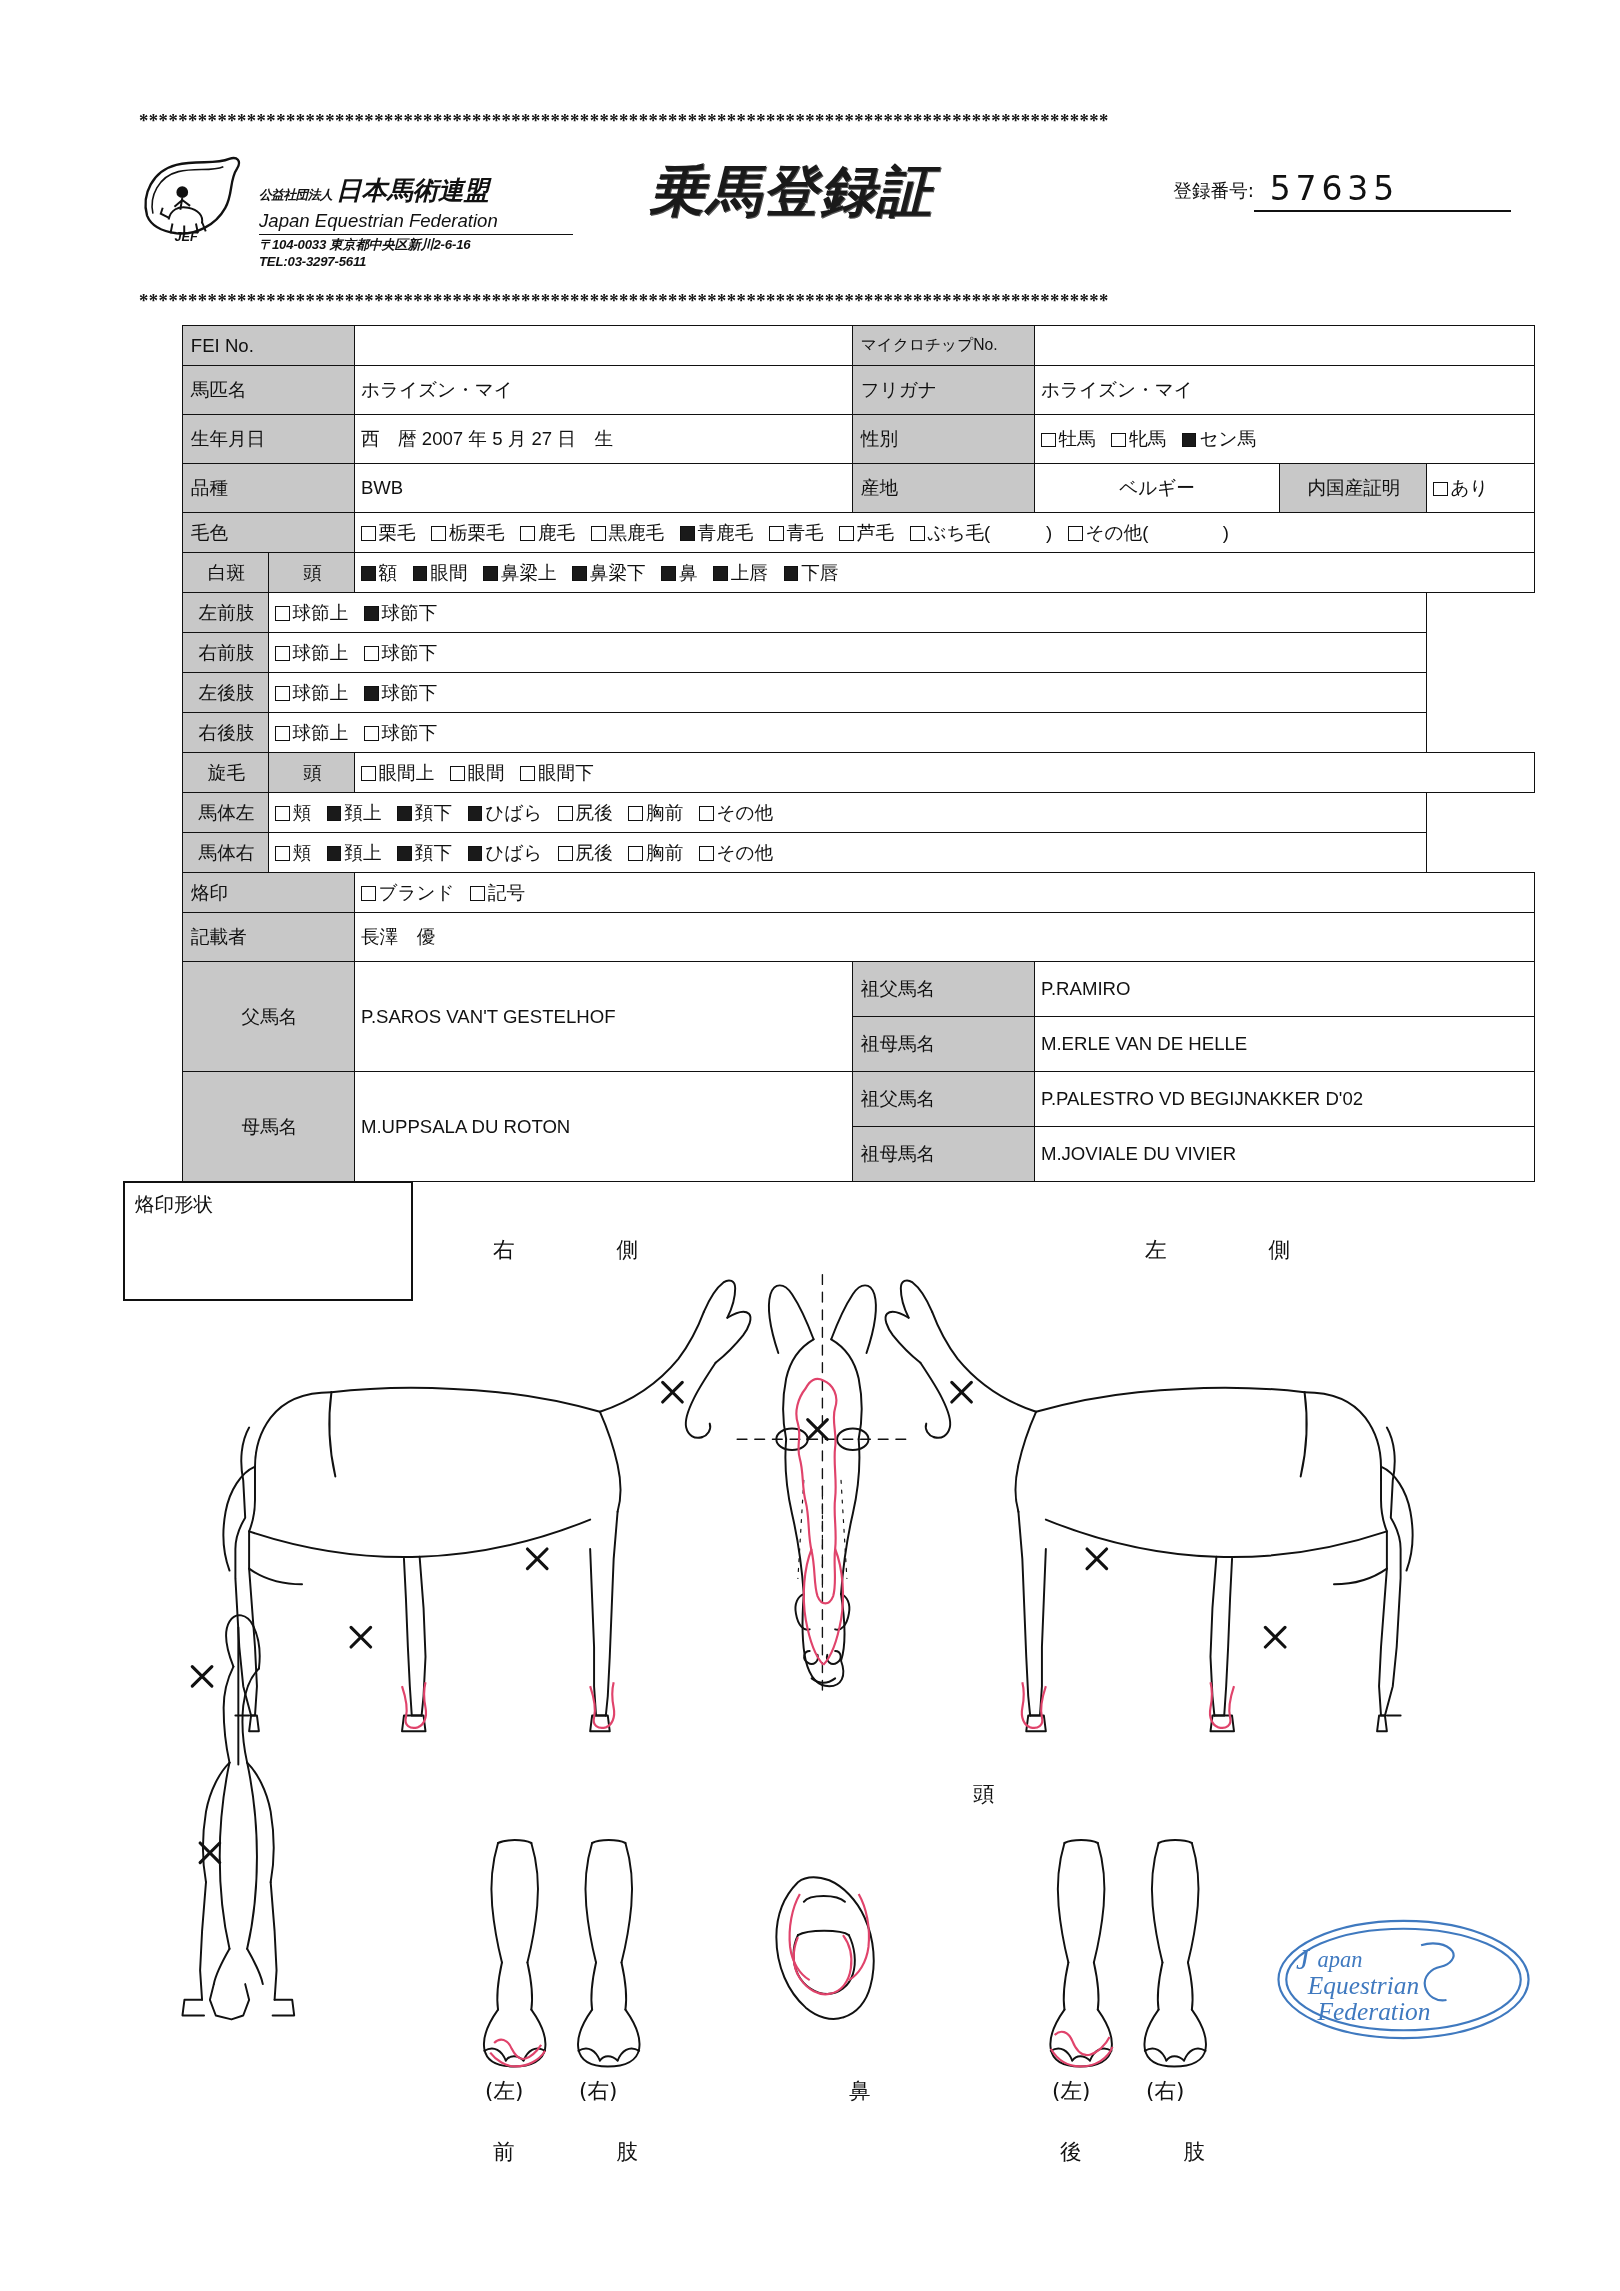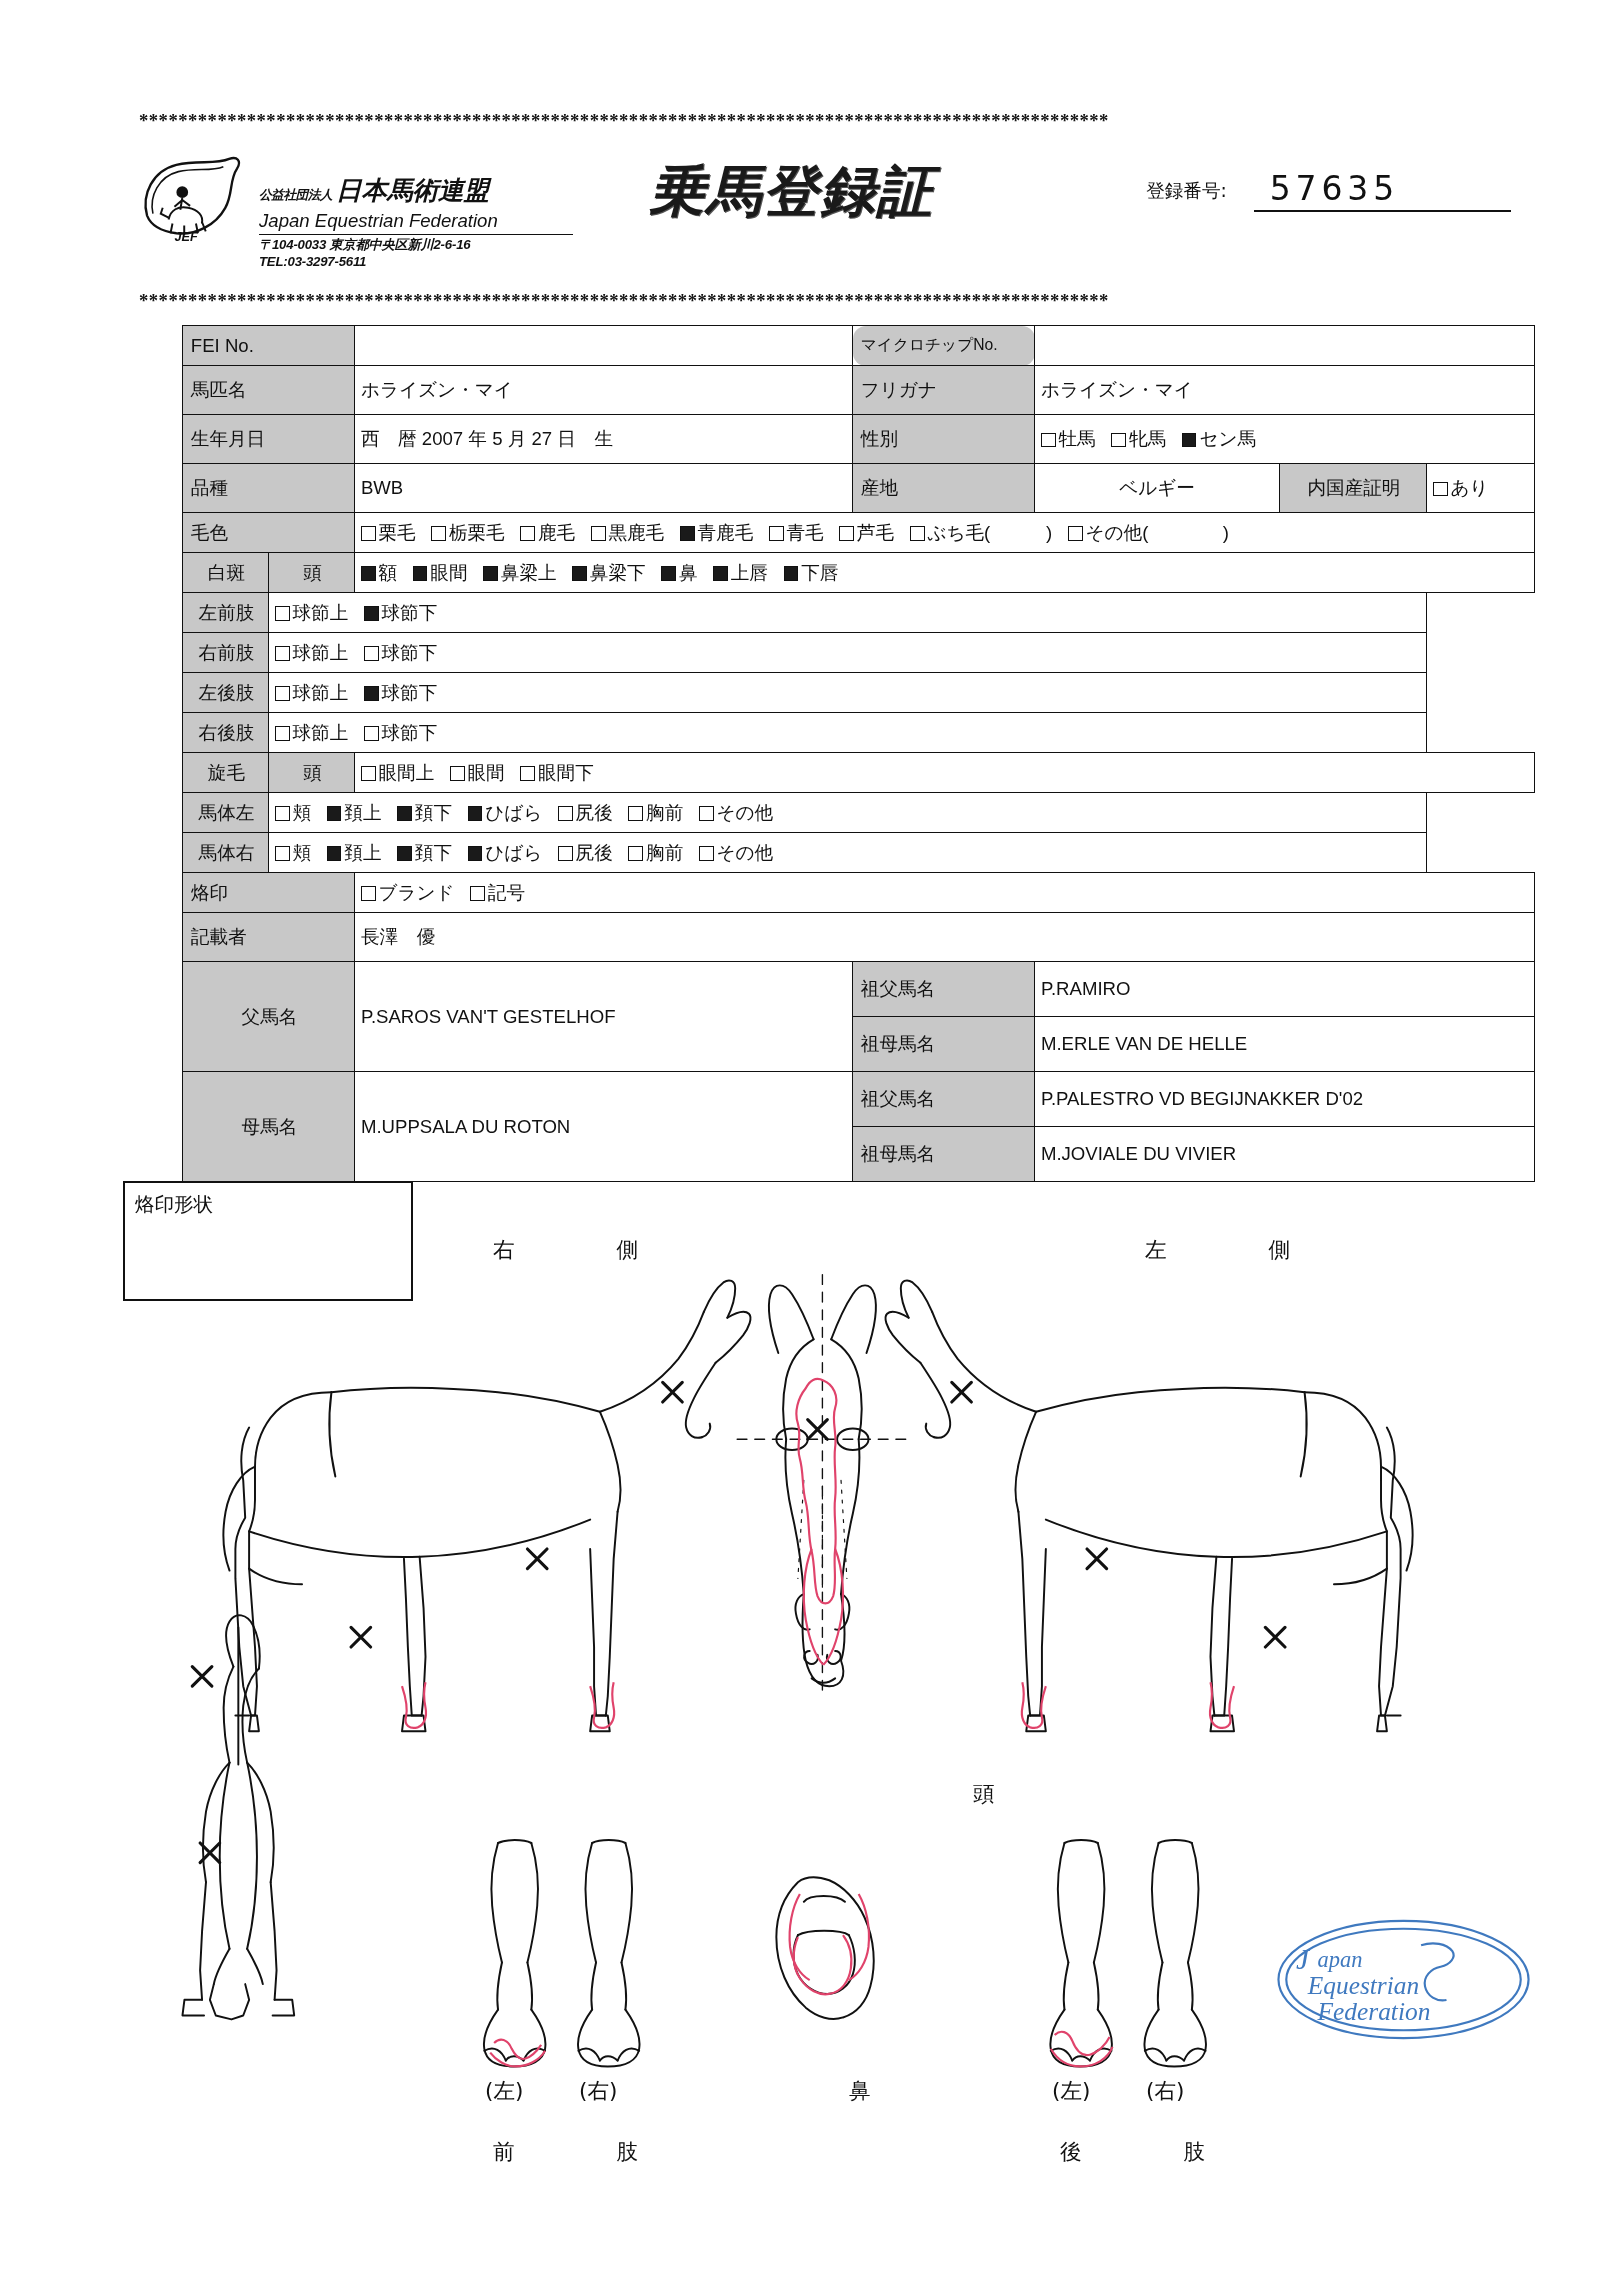--- a/index.html
+++ b/index.html
@@ -58,21 +58,21 @@
     font-weight:700; font-style:italic;
     font-size:55px; letter-spacing:2px;
     color:#1a1a1a; white-space:nowrap;
     text-shadow:1px 1px 0 #555;
   }
 
   #reg-block{ position:absolute; right:0; top:13.7px; width:392px; }
   .reg-row{ display:flex; align-items:flex-end; height:51px; }
   .reg-label{
     font-family:"DejaVu Sans", sans-serif;
-    font-size:18.6px; white-space:nowrap; padding-bottom:7.8px; width:135px; text-align:center;
+    font-size:18.6px; white-space:nowrap; padding-bottom:7.8px; width:135px; text-align:right;
   }
   .reg-value{
     flex:1; border-bottom:2.2px solid #111;
     font-family:"DejaVu Sans", sans-serif;
     font-size:33px; letter-spacing:4.9px;
     padding:0 0 2px 15.7px; white-space:nowrap;
   }
   #reg-date .reg-value{
     font-size:27.4px; letter-spacing:1px; font-style:italic; font-weight:700;
   }
@@ -92,21 +92,21 @@
     vertical-align:middle;
     height:39px;
     background:#fff;
   }
   #main-table td.lbl{
     background:#c8c8c8;
     font-size:18.6px;
     padding-left:7.8px;
     white-space:nowrap;
   }
-  #main-table td.lbl-sm{ font-size:15.7px;border-radius:13px; }
+  #main-table td.lbl-sm{ font-size:15.7px; }
   td.val{ font-size:22.5px; padding-left:13.7px; }
   td.val-big{ font-size:24.5px; }
   td.center{ text-align:center; padding-left:0; }
   .h50{ height:49px; }
   .h56{ height:55px; }
 
   
   .ckrow{ display:flex; align-items:center; gap:5.9px; font-size:18.6px; white-space:nowrap; }
   .ck{ display:inline-flex; align-items:center; gap:2.9px; margin-right:9.8px; }
   .box{

